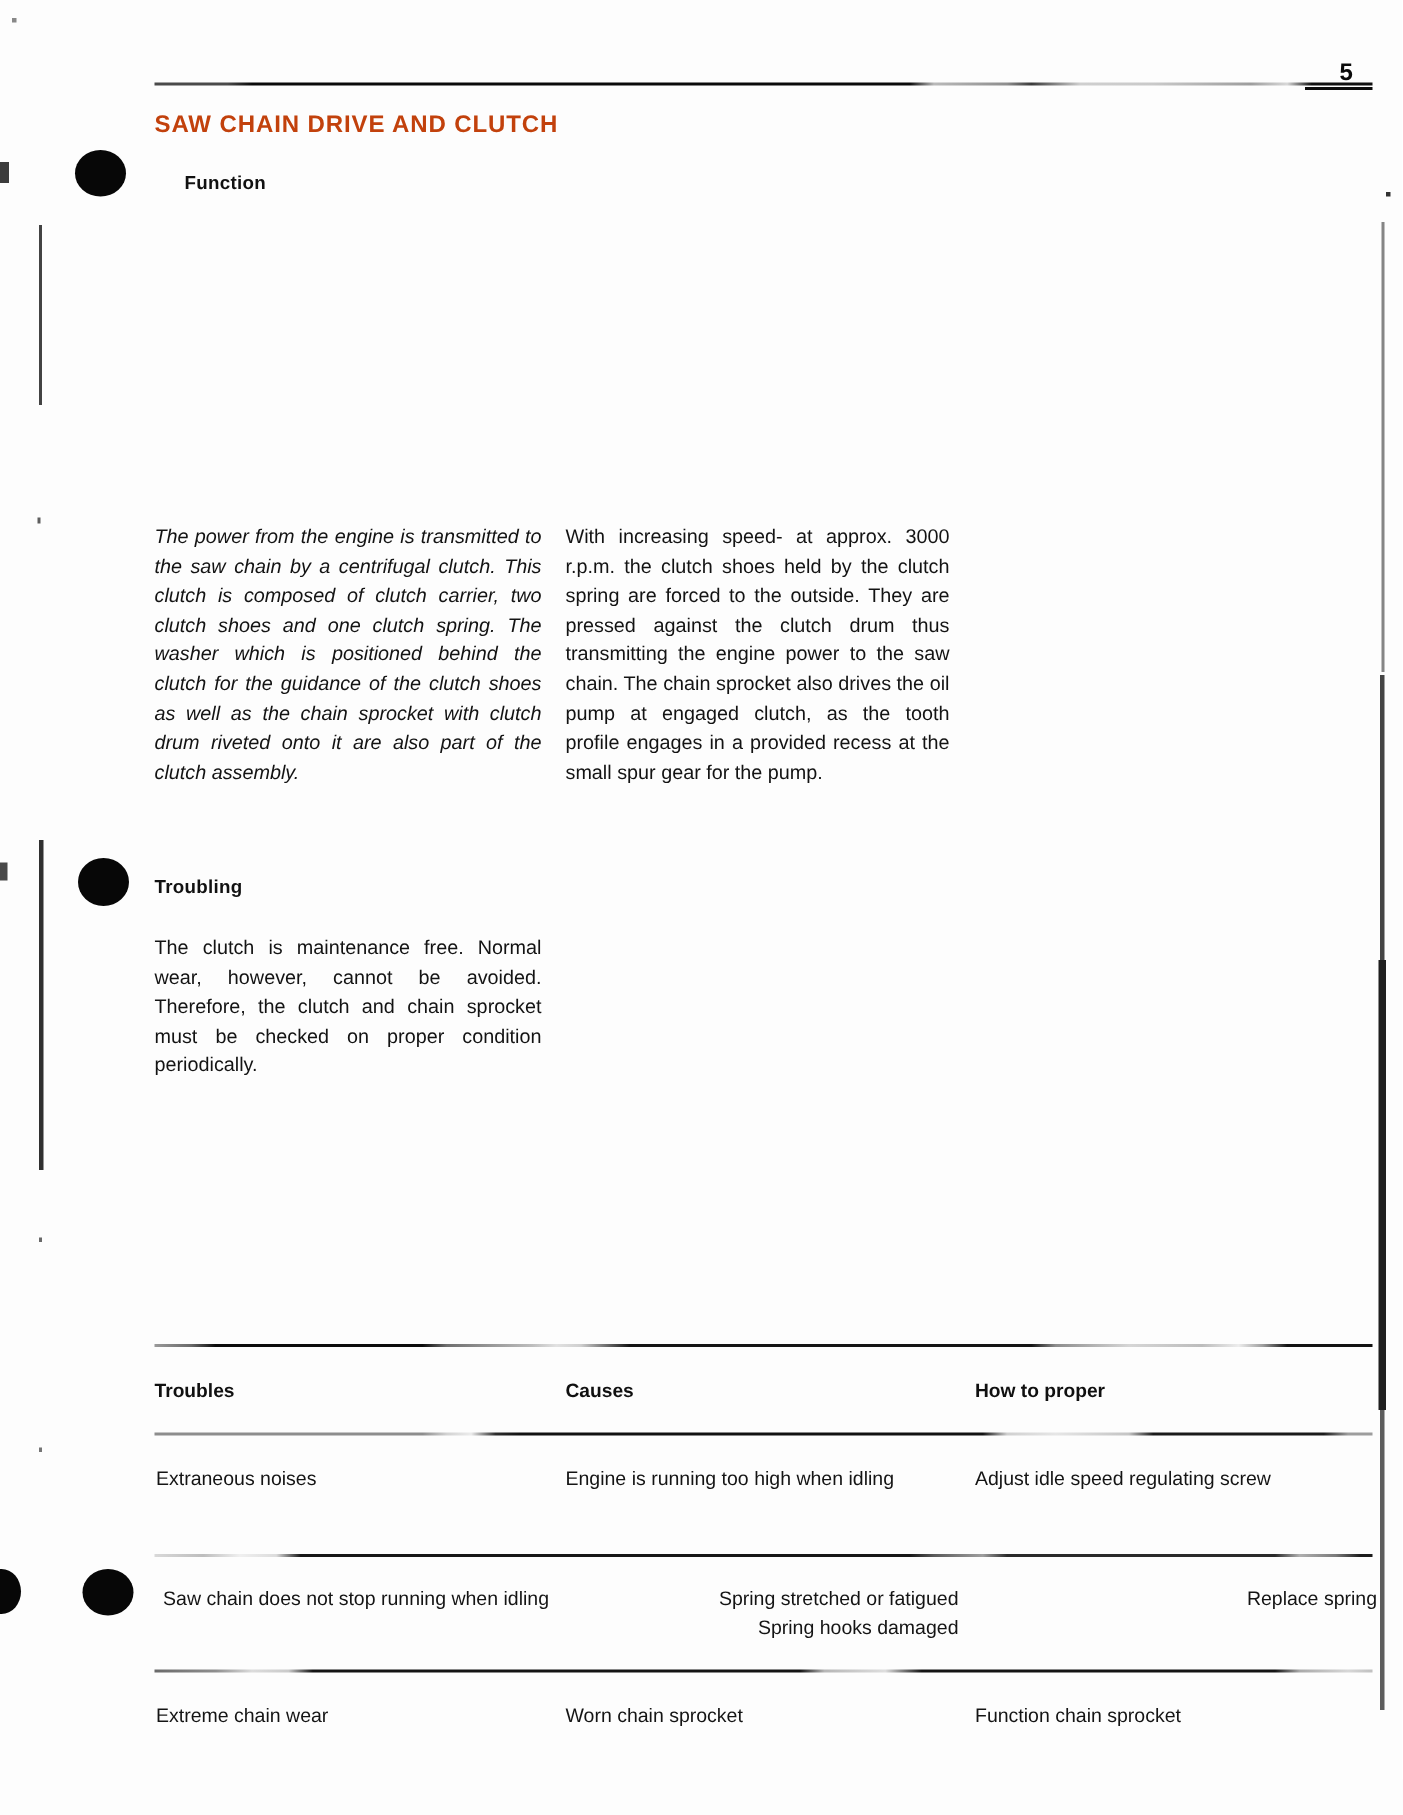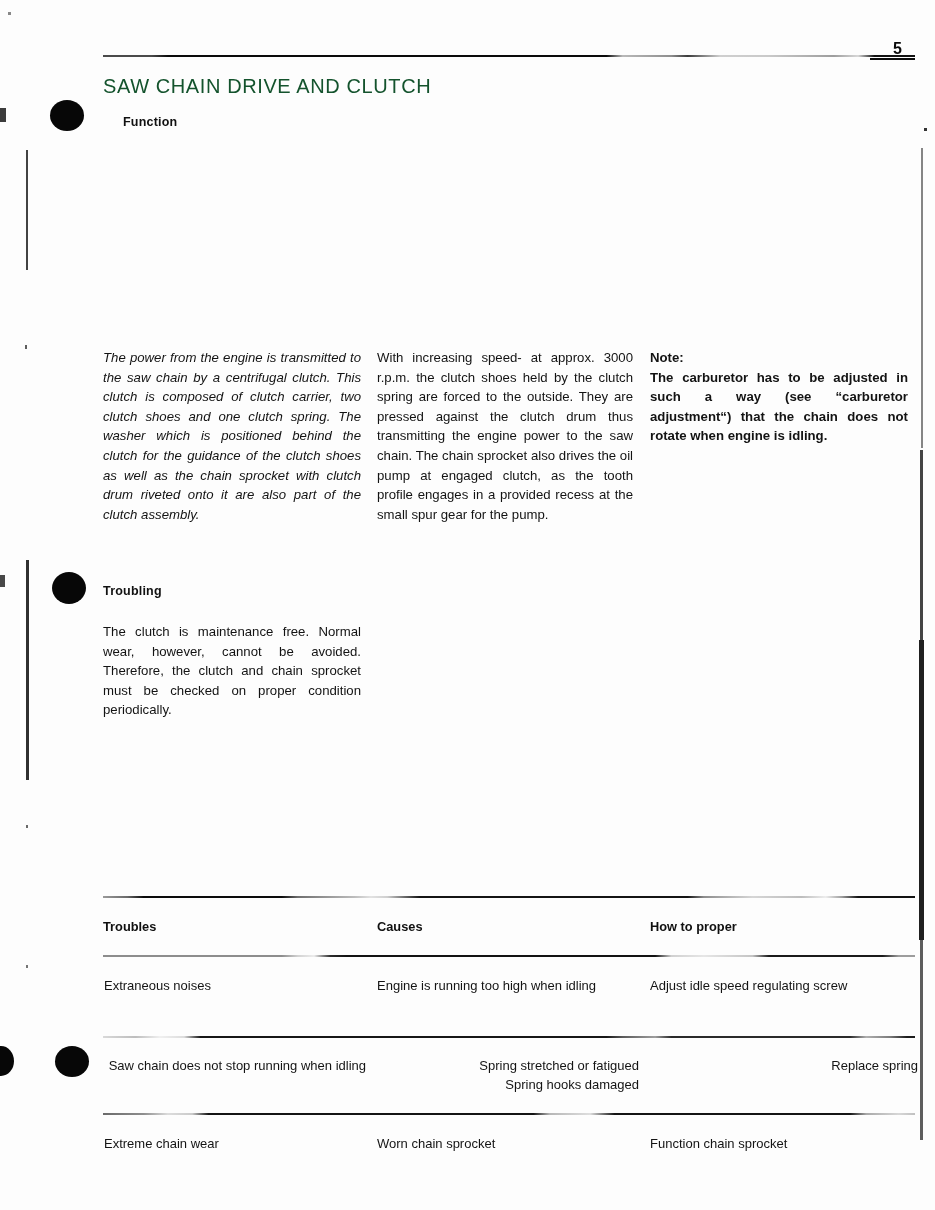--- a/index.html
+++ b/index.html
@@ -118,24 +118,24 @@
 
   .rule-pageno {
     position:absolute; left:870px; top:58px; width:45px; height:2px;
     background:#0c0c0c;
   }
 
   
   .doc-title {
     position:absolute;
     left:103px; top:75px;
-    font-size:20px;
-    font-weight:normal;
+    font-size:16px;
+    font-weight:bold;
     letter-spacing:.6px;
-    color:#14532d;
+    color:#c2410c;
   }
   .page-number {
     position:absolute;
     left:893px; top:40px;
     font-size:16px;
     font-weight:bold;
     color:#0a0a0a;
   }
   .sub-heading {
     position:absolute;
@@ -223,24 +223,20 @@
   <div class="sub-heading h-function">Function</div>
 
   <div class="col col-1">
     <p>The power from the engine is transmitted to the saw chain by a centrifugal clutch. This clutch is composed of clutch carrier, two clutch shoes and one clutch spring. The washer which is positioned behind the clutch for the guidance of the clutch shoes as well as the chain sprocket with clutch drum riveted onto it are also part of the clutch assembly.</p>
   </div>
 
   <div class="col col-2">
     <p>With increasing speed- at approx. 3000 r.p.m. the clutch shoes held by the clutch spring are forced to the outside. They are pressed against the clutch drum thus transmitting the engine power to the saw chain. The chain sprocket also drives the oil pump at engaged clutch, as the tooth profile engages in a provided recess at the small spur gear for the pump.</p>
   </div>
 
-  <div class="col col-3">
-    <span class="note-label">Note:</span>
-    <p>The carburetor has to be adjusted in such a way (see “carburetor adjustment“) that the chain does not rotate when engine is idling.</p>
-  </div>
 
   <div class="sub-heading h-troubling">Troubling</div>
 
   <div class="col col-trouble">
     <p>The clutch is maintenance free. Normal wear, however, cannot be avoided. Therefore, the clutch and chain sprocket must be checked on proper condition periodically.</p>
   </div>
 
   <div class="tbl">
     <div class="rule-tbl-top"></div>
 

